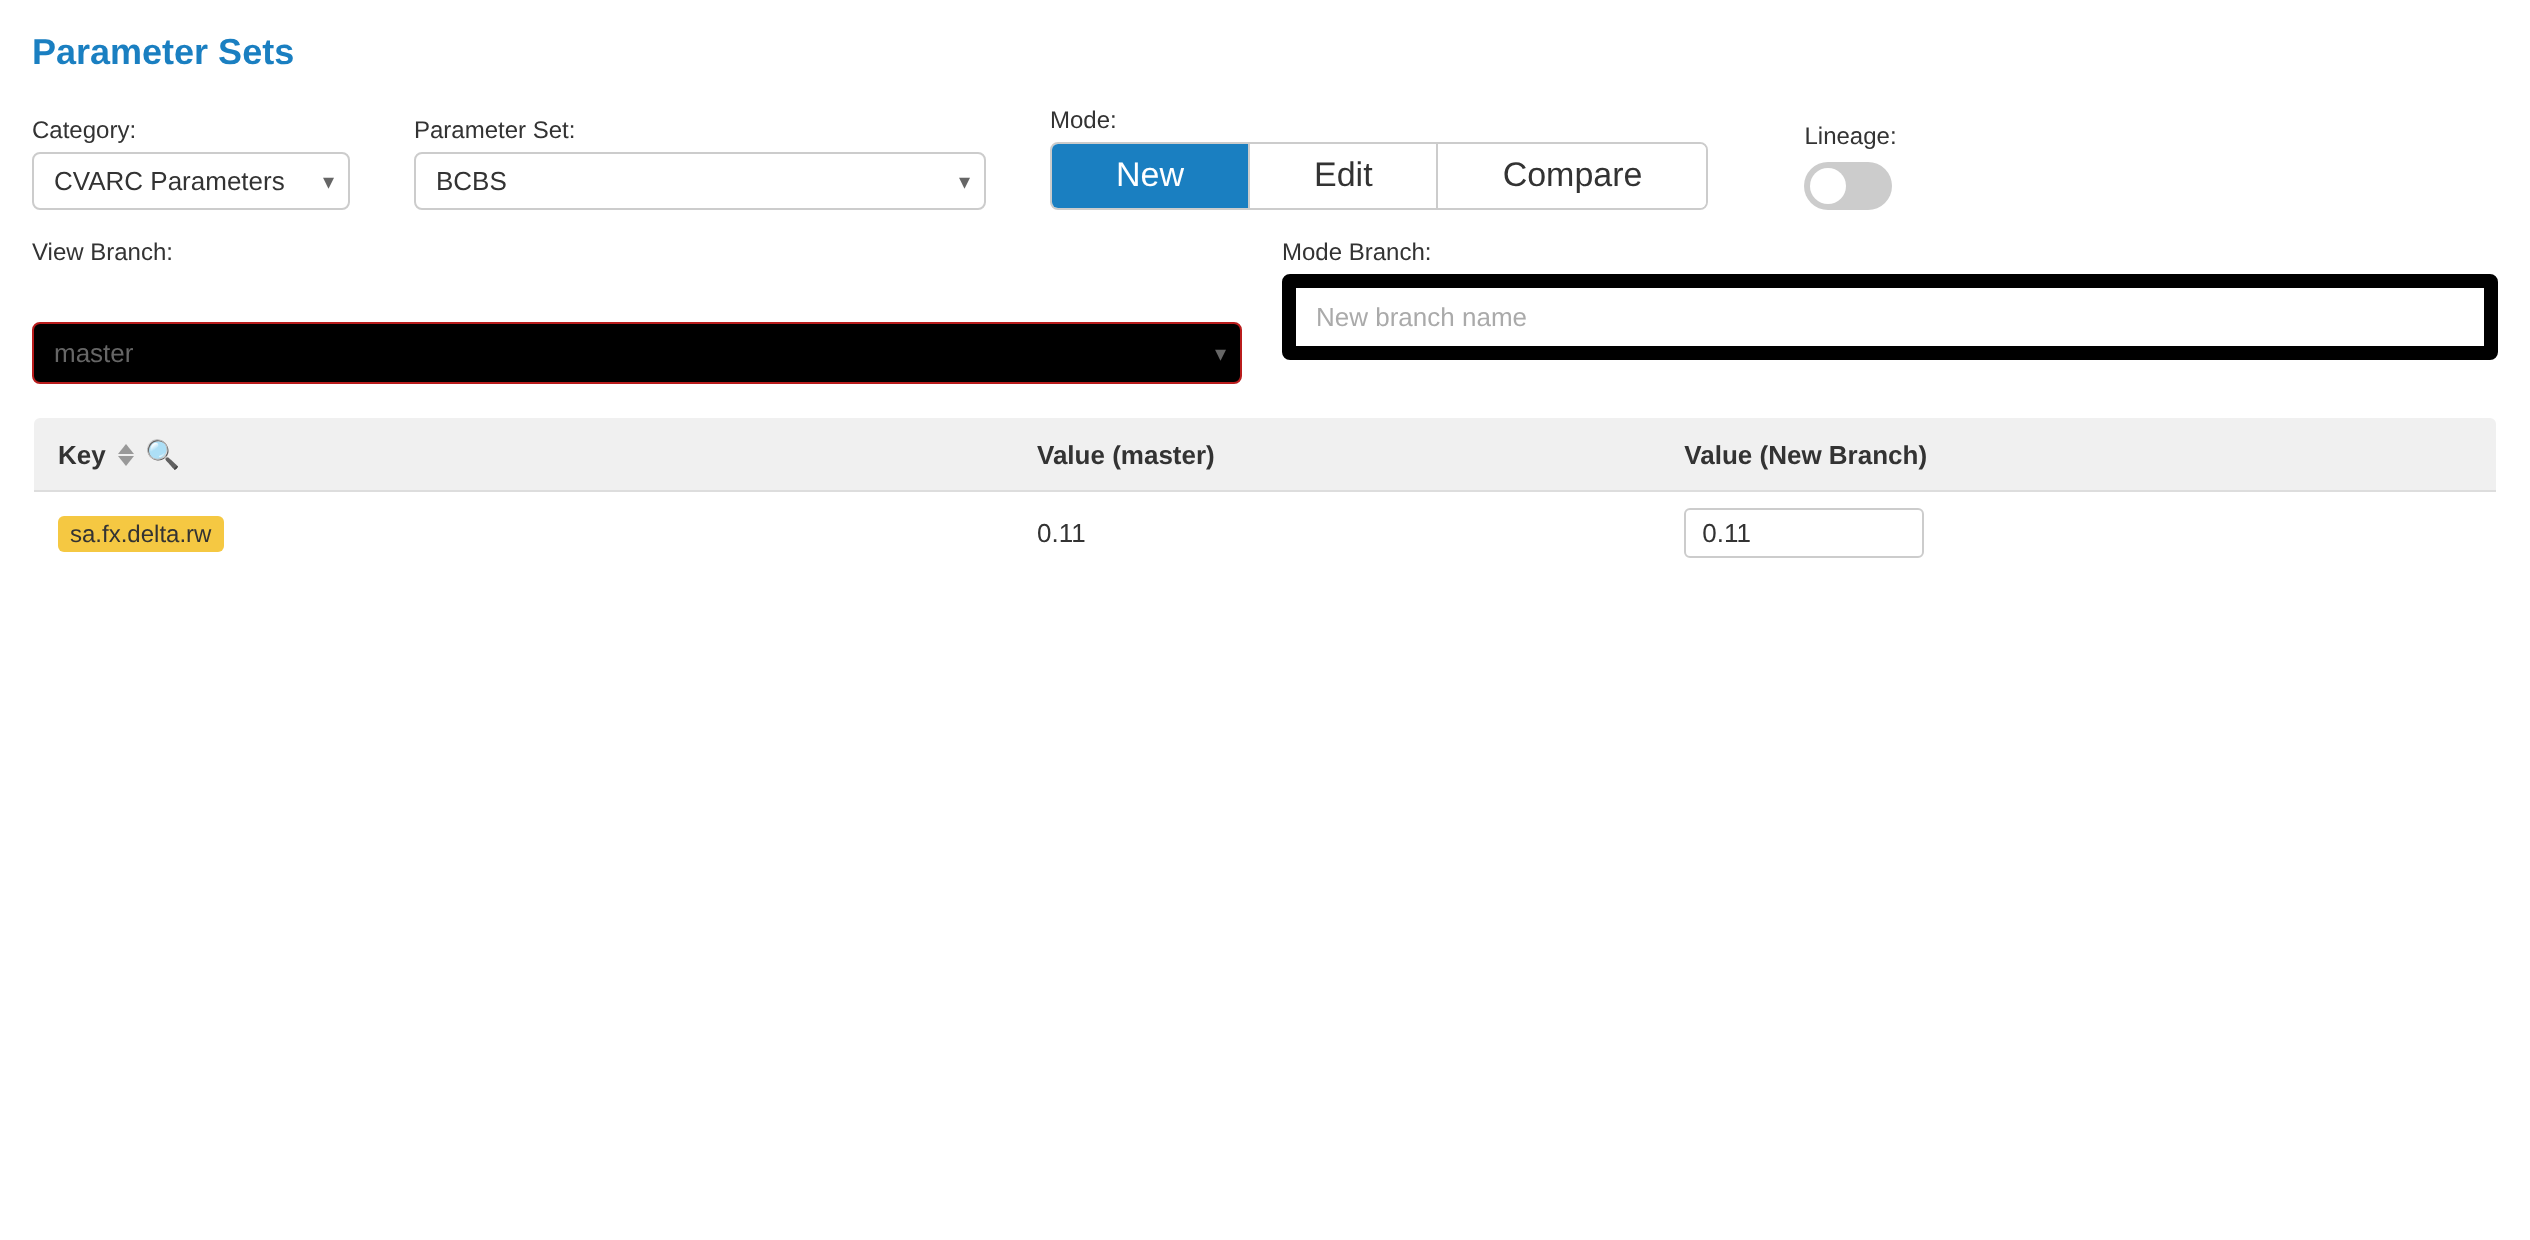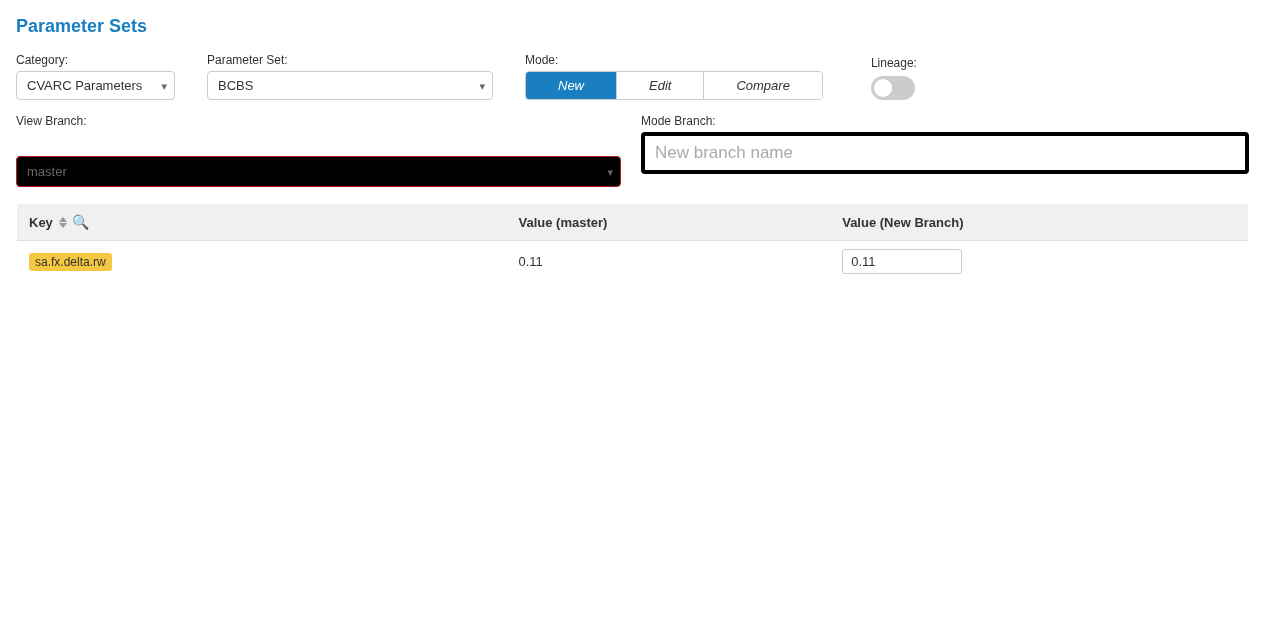--- a/index.html
+++ b/index.html
@@ -91,23 +91,22 @@
       border-radius: 4px;
       overflow: hidden;
     }
 
     .mode-btn {
       padding: 6px 32px;
       border: none;
       background: #fff;
       cursor: pointer;
       color: #333;
-      font-size: 13px;
+      font-size: 17px;
       border-right: 1px solid #ccc;
-      font-style: italic;
     }
 
     .mode-btn:last-child {
       border-right: none;
     }
 
     .mode-btn.active {
       background: #1a7fc1;
       color: #fff;
     }
@@ -199,27 +198,27 @@
       right: 8px;
       top: 50%;
       transform: translateY(-50%);
       pointer-events: none;
       color: #666;
       font-size: 11px;
     }
 
     .branch-text-input {
       width: 100%;
-      border: 4px solid #000000;
+      border: 7px solid #000000;
       border-radius: 4px;
       padding: 7px 10px;
       background: #fff;
       color: #4c1d95;
       outline: none;
-      font-size: 17px;
+      font-size: 13px;
     }
 
     .branch-text-input::placeholder {
       color: #aaa;
     }
 
     
     .data-table {
       width: 100%;
       border-collapse: collapse;

